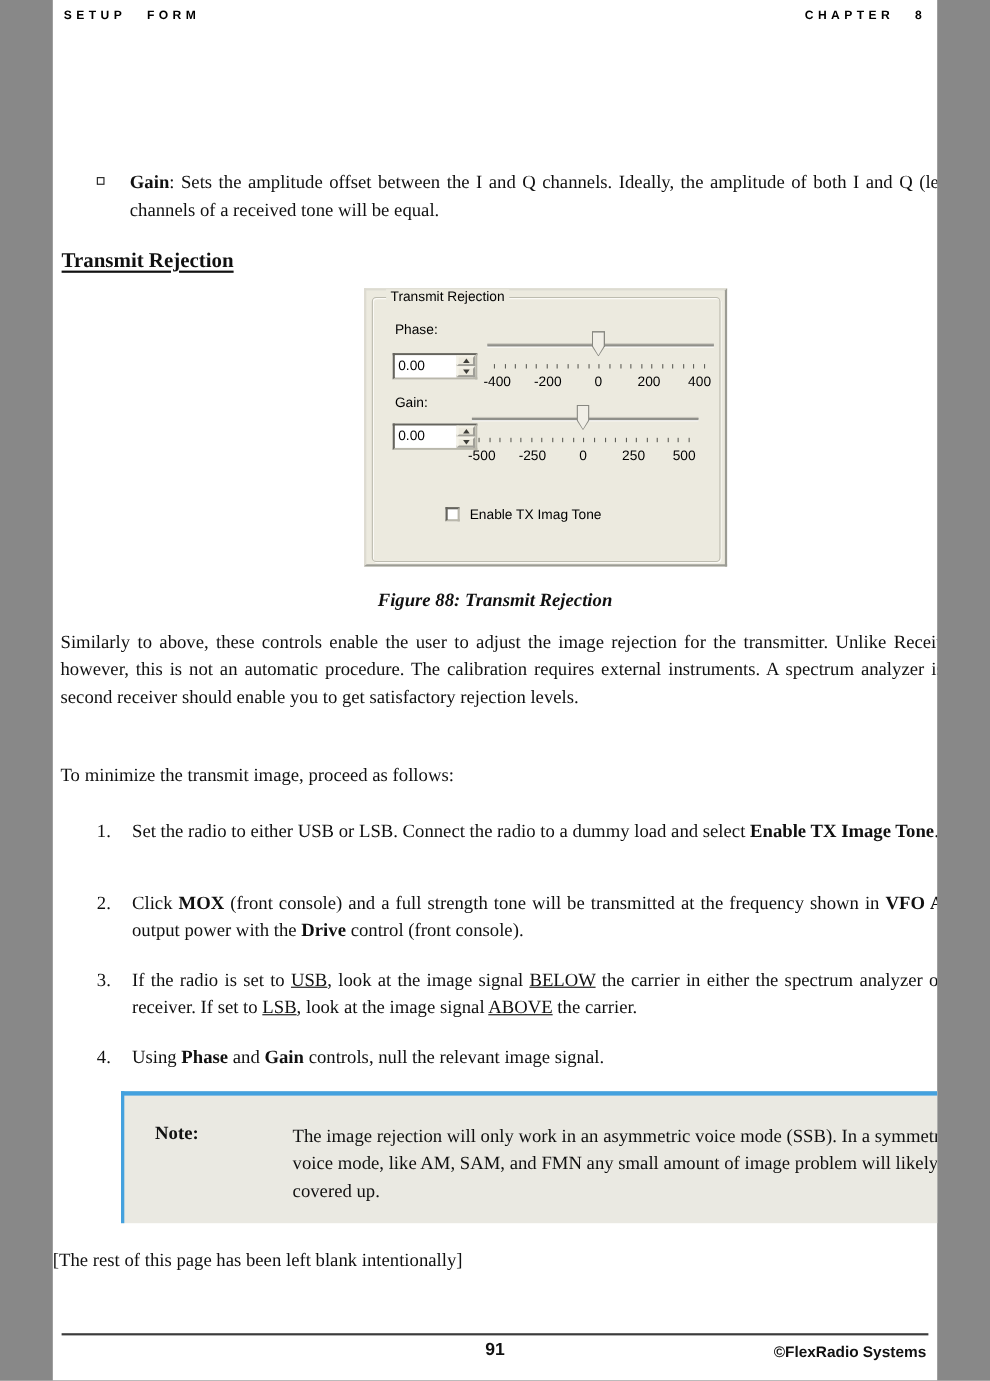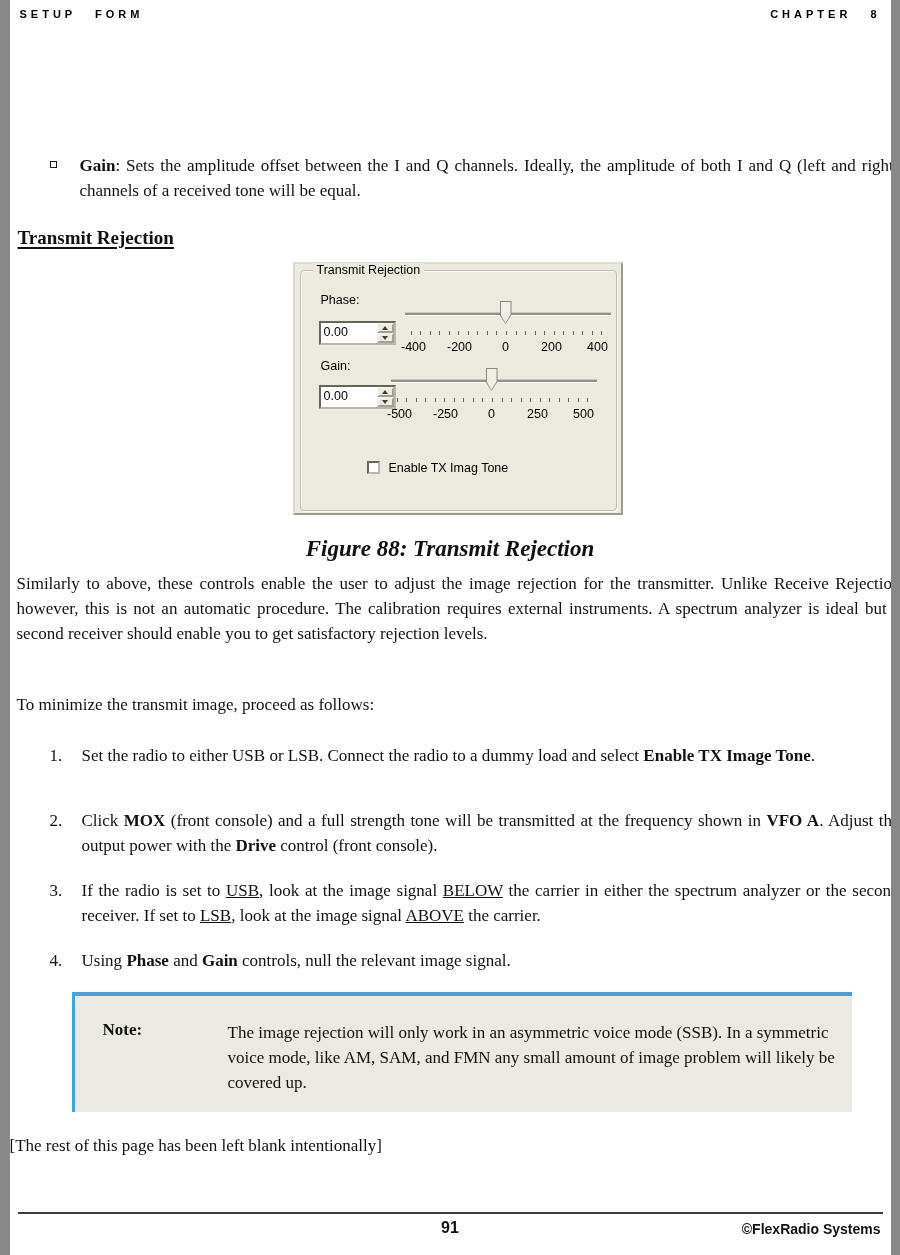--- a/index.html
+++ b/index.html
@@ -1,18 +1,18 @@
 <!DOCTYPE html>
 <html style="--page_bg: #ffffff; --dialog_bg: #eceadf; --note_bg: #eae9e2; --accent_blue: #44a1de;"><head>
 <meta charset="utf-8">
 <style>
   * { margin:0; padding:0; box-sizing:border-box; }
   html,body { background:#888; }
   .page {
-    position:relative; width:881px; height:1255px; background:var(--page_bg,#fff);
+    position:relative; width:804px; height:1255px; background:var(--page_bg,#fff);
     font-family:"Liberation Serif", serif; color:#111; overflow:hidden;
     margin:0 auto;
     padding-left:40px;
   }
   .abs { position:absolute; }
 
   
   .run-head {
     left:0; right:0; top:8px; padding:0 10px;
     display:flex; justify-content:space-between;
@@ -91,21 +91,21 @@
     position:absolute; left:-5px; top:47px; width:220px;
     display:flex; justify-content:space-between;
   }
   .tlabels span { width:36px; text-align:center; font-size:12.5px; }
 
   .checkbox {
     position:absolute; width:13px; height:13px; background:#fff; border:2px inset #b9b7ab;
   }
 
   .fig-caption {
-    left:0; right:0; text-align:center; font-size:23px; font-weight:bold; font-style:italic;
+    left:0; right:0; text-align:center; font-size:17px; font-weight:bold; font-style:italic;
   }
 
   .list-item { left:40px; width:850px; display:flex; }
   .list-num { flex:0 0 32px; }
   .list-body { flex:1; }
 
   
   .note-box {
     left:62px; top:992px; width:780px; height:120px;
     background:var(--note_bg,#eae9e2);

